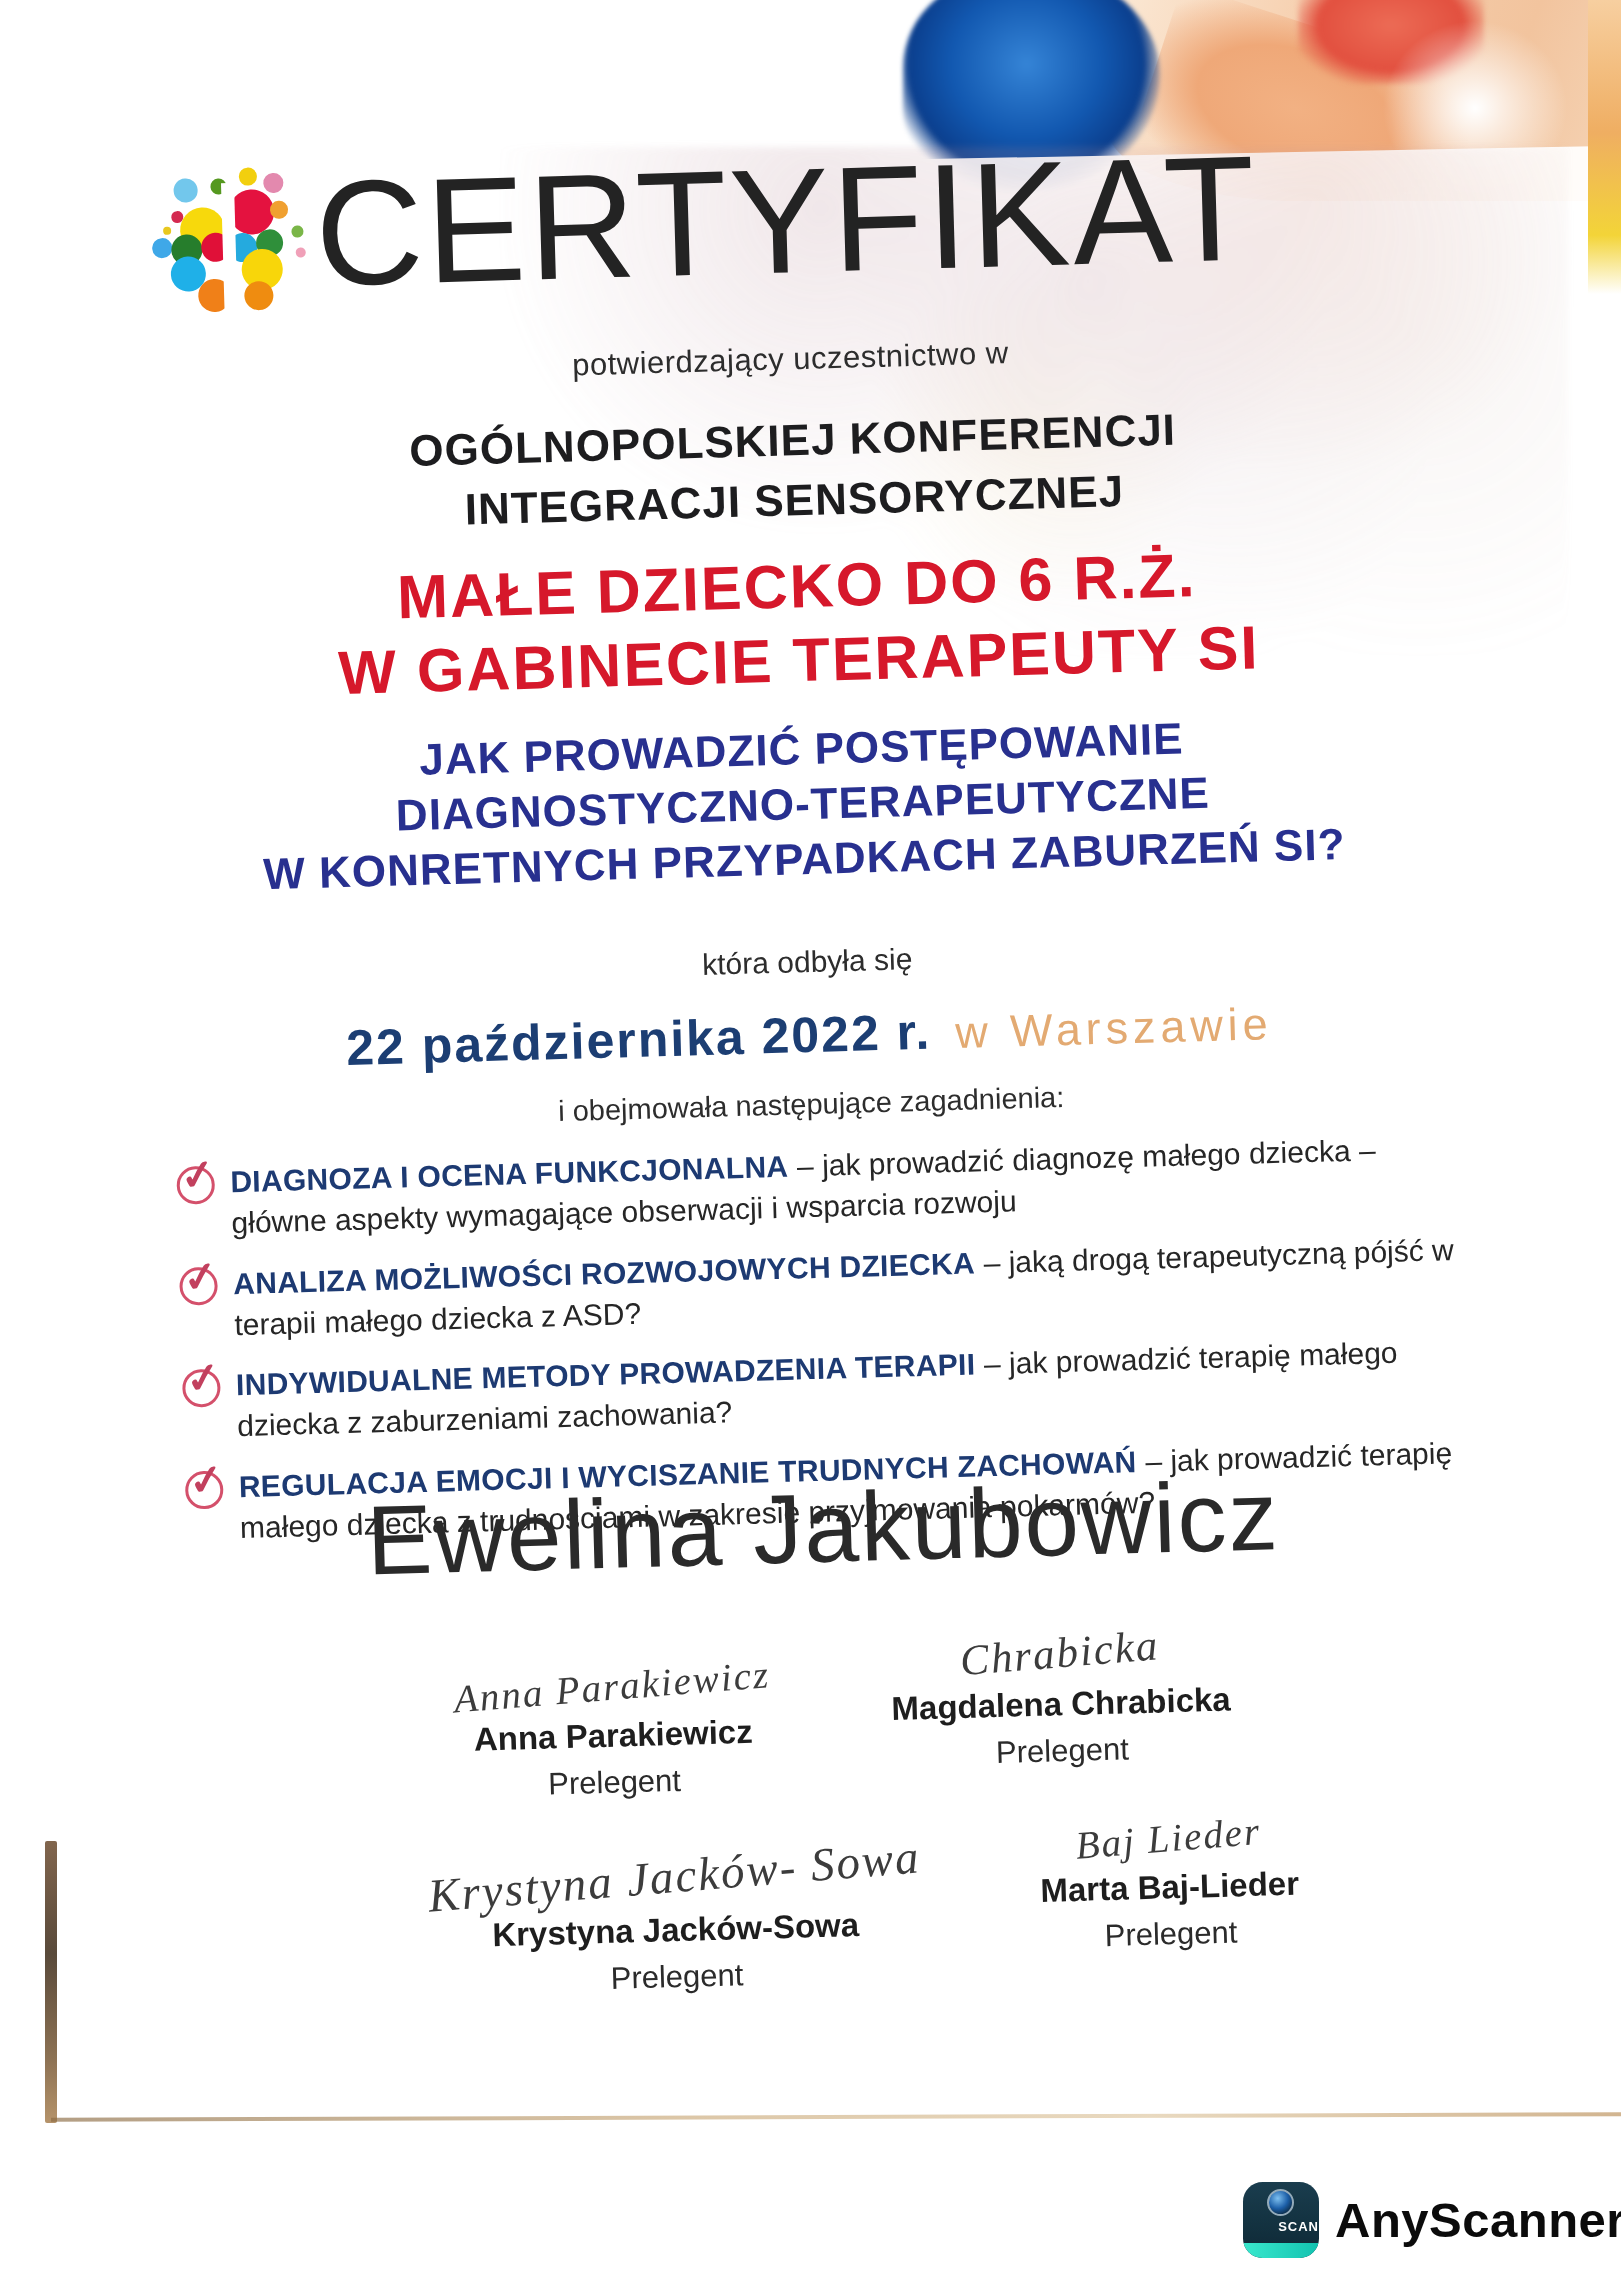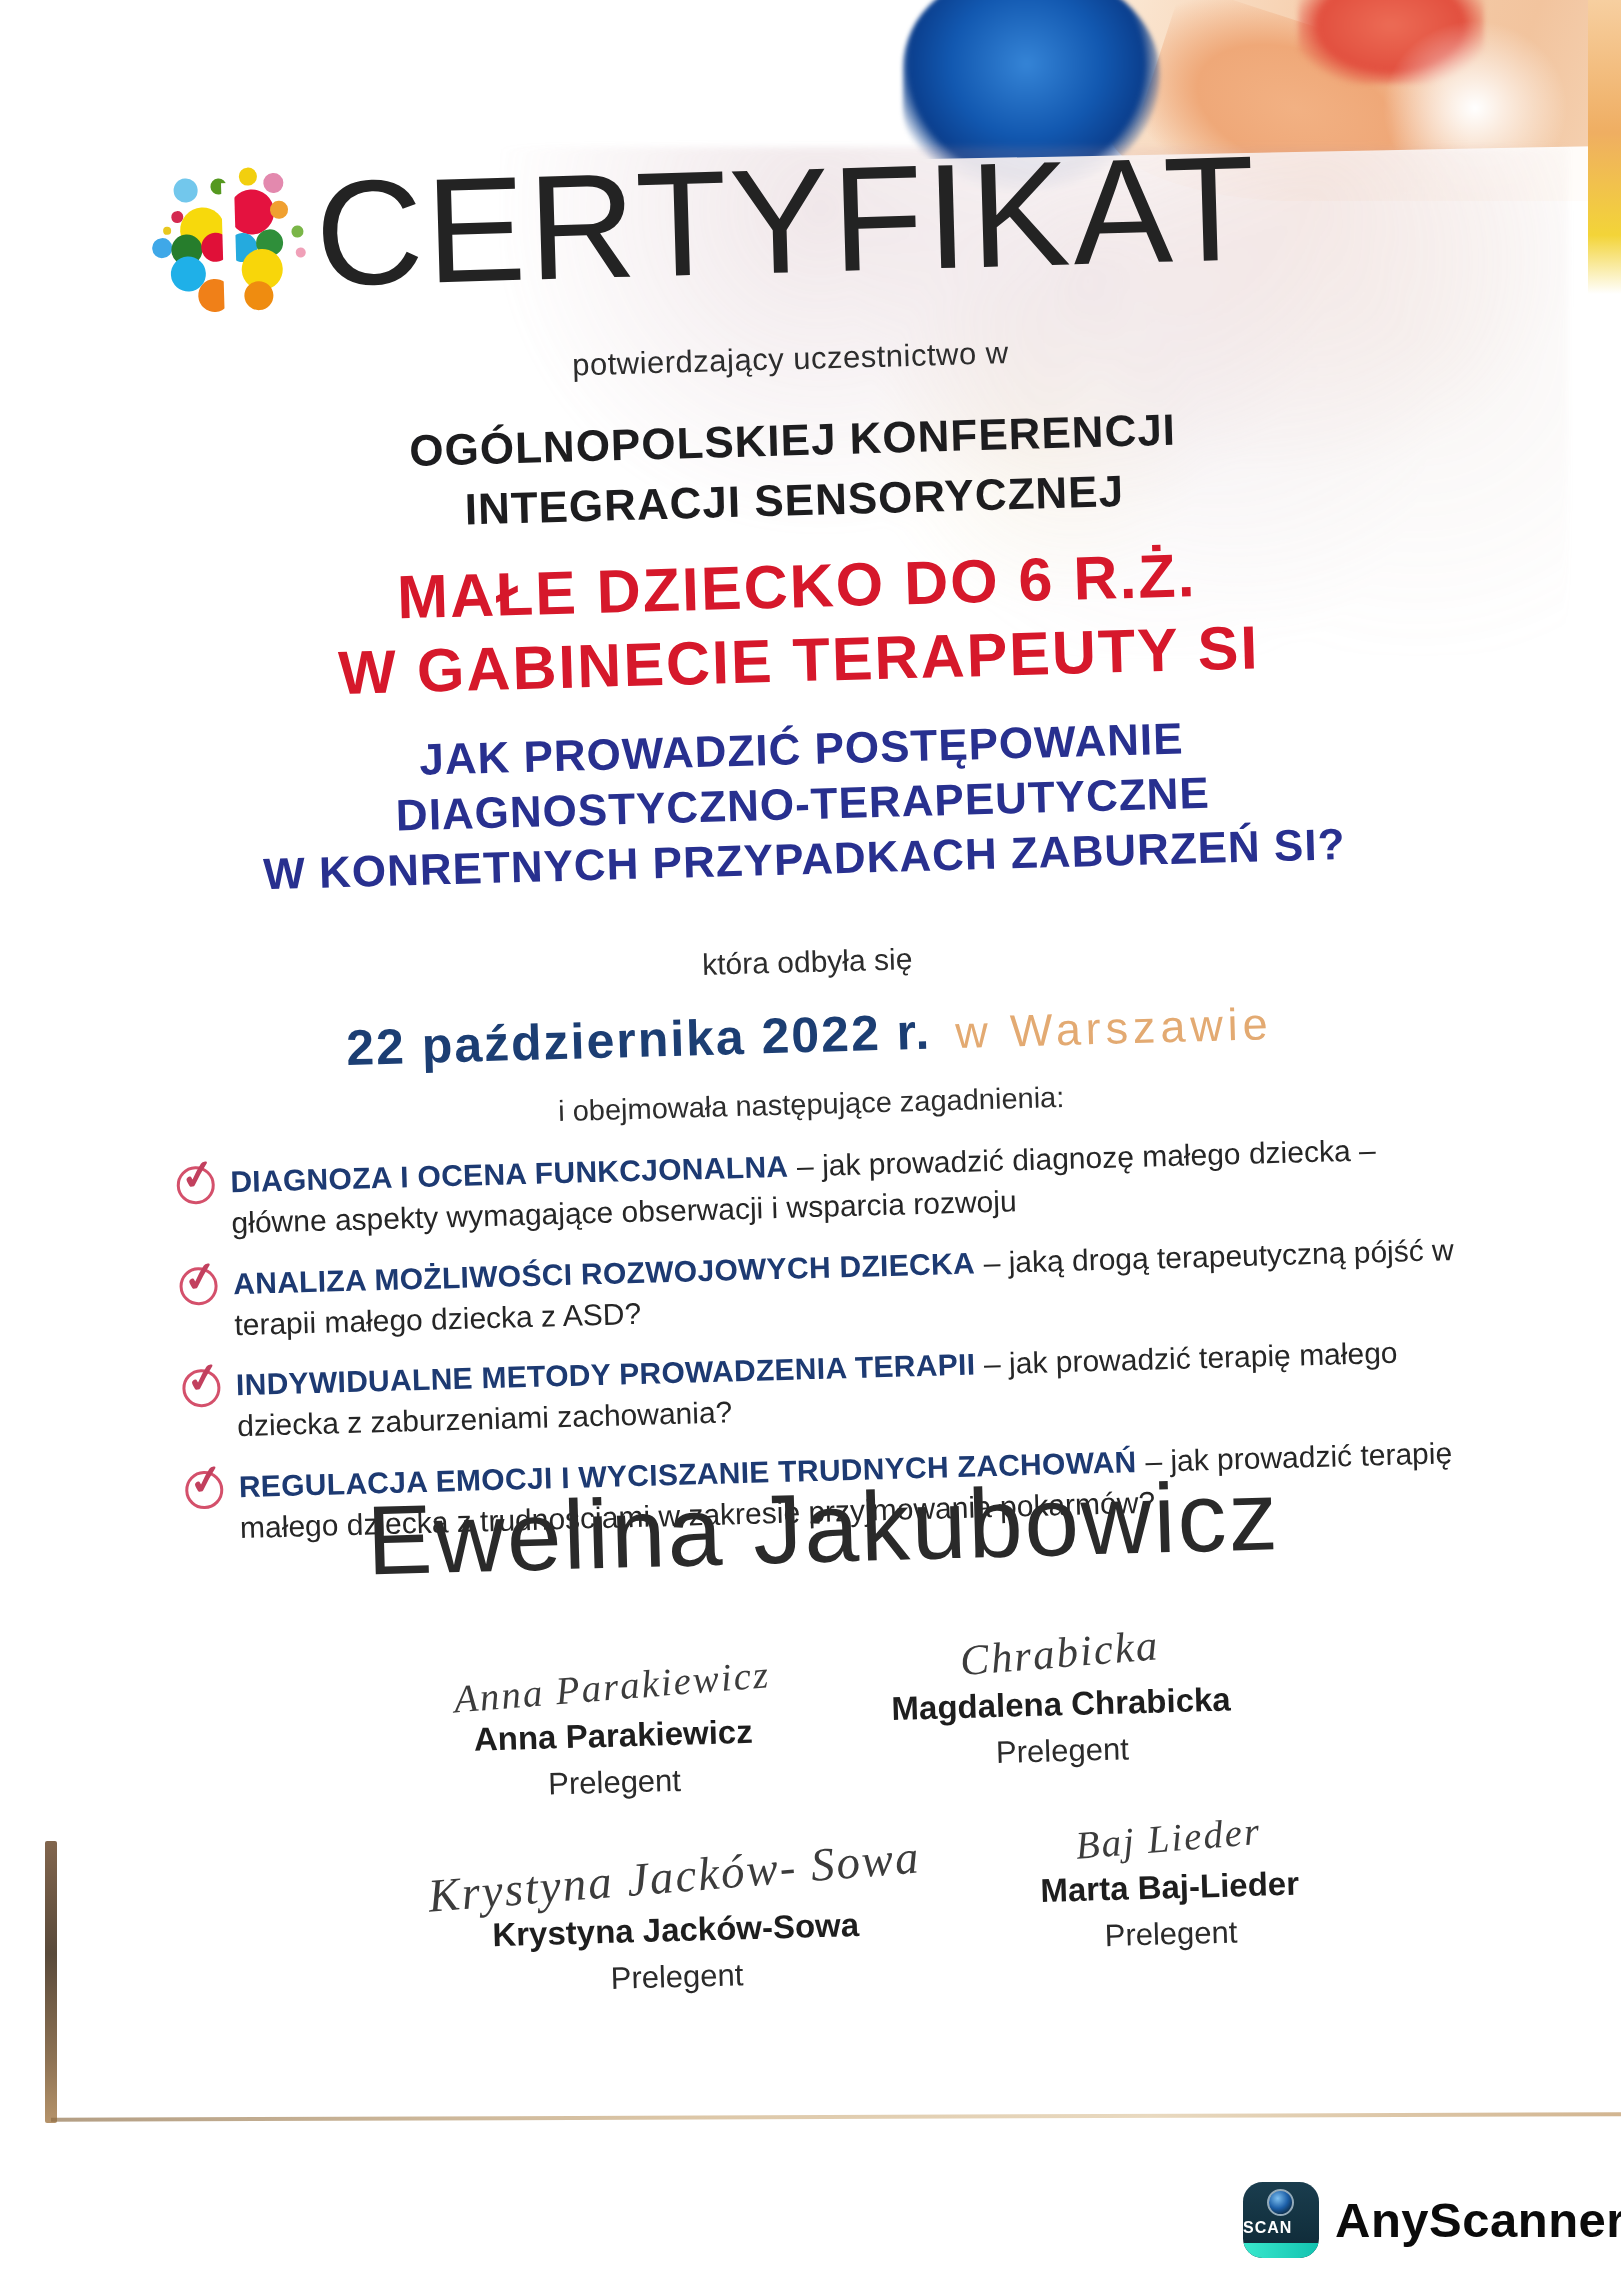--- a/index.html
+++ b/index.html
@@ -90,22 +90,22 @@
     background:linear-gradient(90deg, #8a6a42 0%, #c9a878 40%, #ddc59e 70%, #b98d55 100%);
     opacity:.65; transform:rotate(-0.2deg); }
 
   
   .scan-app { position:absolute; left:1243px; top:2182px; width:372px; height:78px; }
   .scan-icon { position:absolute; left:0; top:0; width:76px; height:76px; border-radius:19.6px;
     background:linear-gradient(#1a3d4e 0%, #12303e 65%, #0e2836 100%); overflow:hidden; }
   .lens { position:absolute; left:23.5px; top:6.9px; width:23.5px; height:23.5px; border-radius:50%;
     border:2.9px solid #93aab9;
     background:radial-gradient(circle at 38% 32%, #7ec0f0 0%, #1c5fa8 48%, #0a2438 85%); }
-  .scan-word { position:absolute; left:0; top:37px; width:100%; text-align:left;
-    color:#ffffff; font-weight:bold; font-size:16px; letter-spacing:1px; }
+  .scan-word { position:absolute; left:0; top:37px; width:100%; text-align:right;
+    color:#ffffff; font-weight:bold; font-size:13px; letter-spacing:1px; }
   .scan-strip { position:absolute; left:0; bottom:0; width:100%; height:14.7px;
     background:linear-gradient(90deg,#3ae8cd,#12c2b0); }
   .scan-label { position:absolute; left:92px; top:9.8px; font-size:49px; font-weight:bold;
     color:#0b0b0b; letter-spacing:0.5px; }
 </style>
 </head>
 <body>
 
 <div class="page">
 

